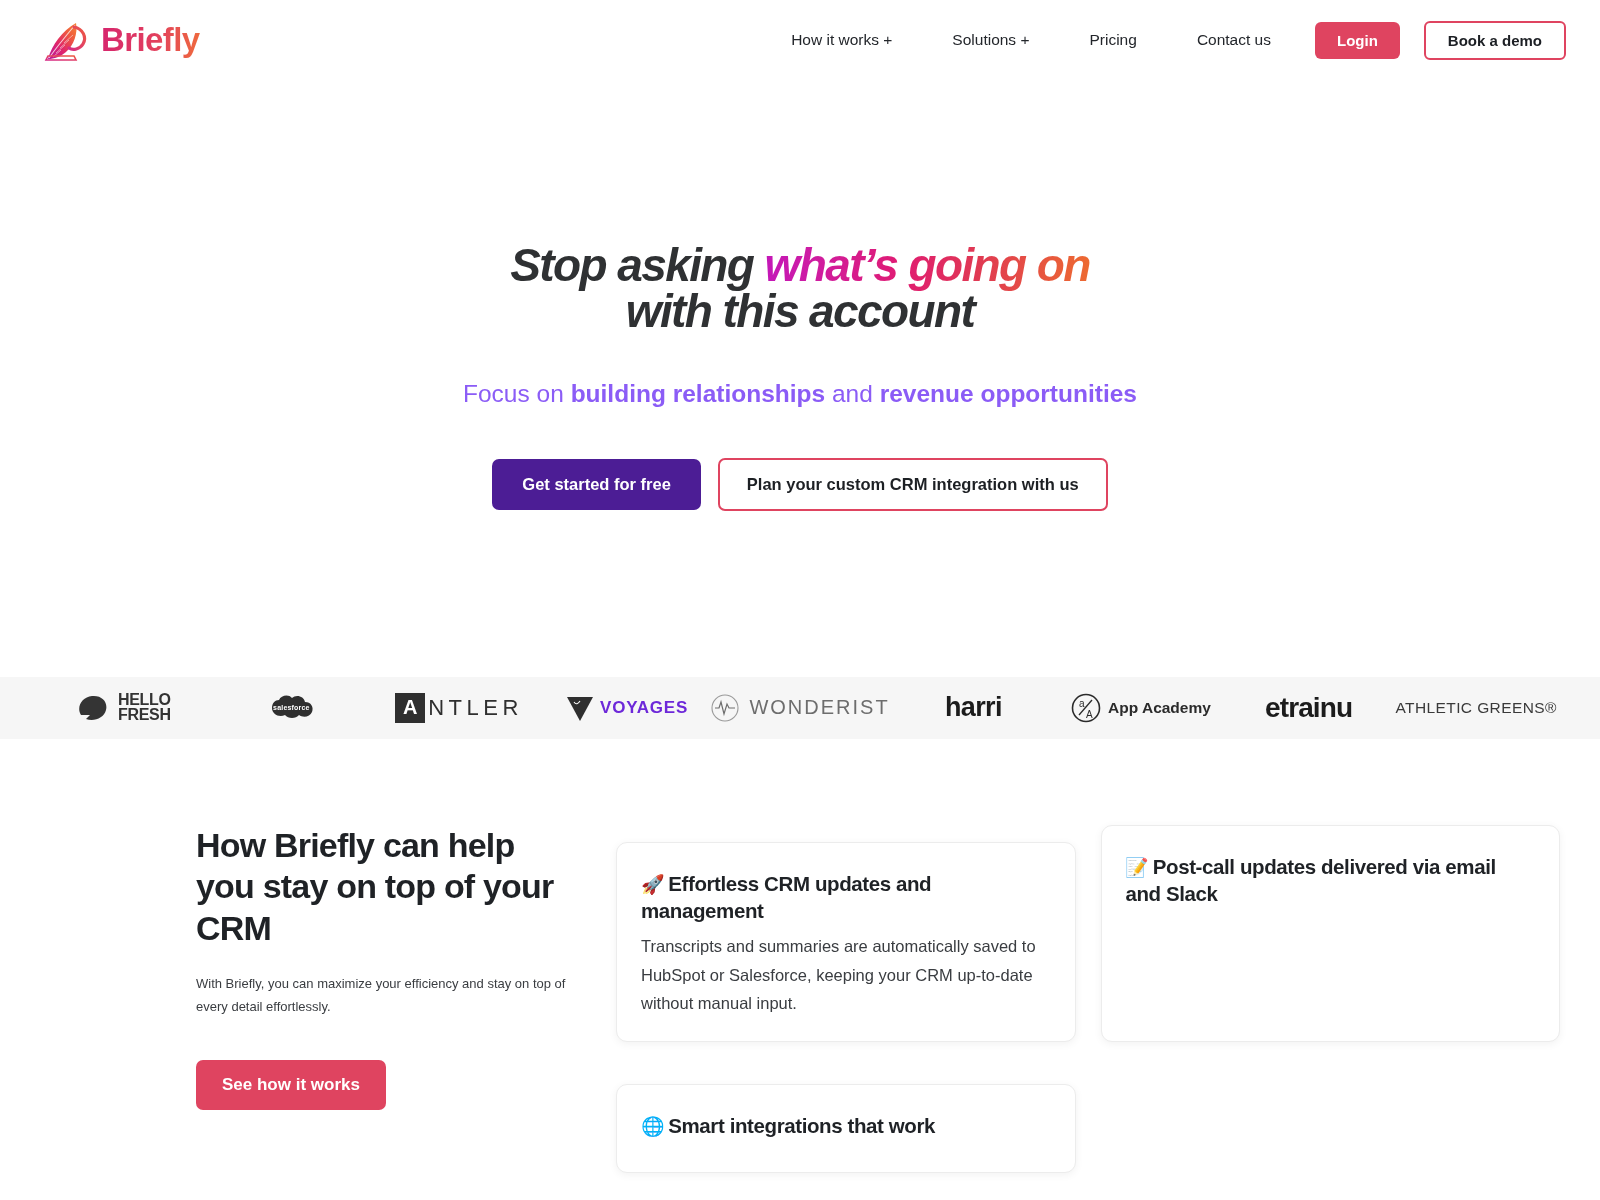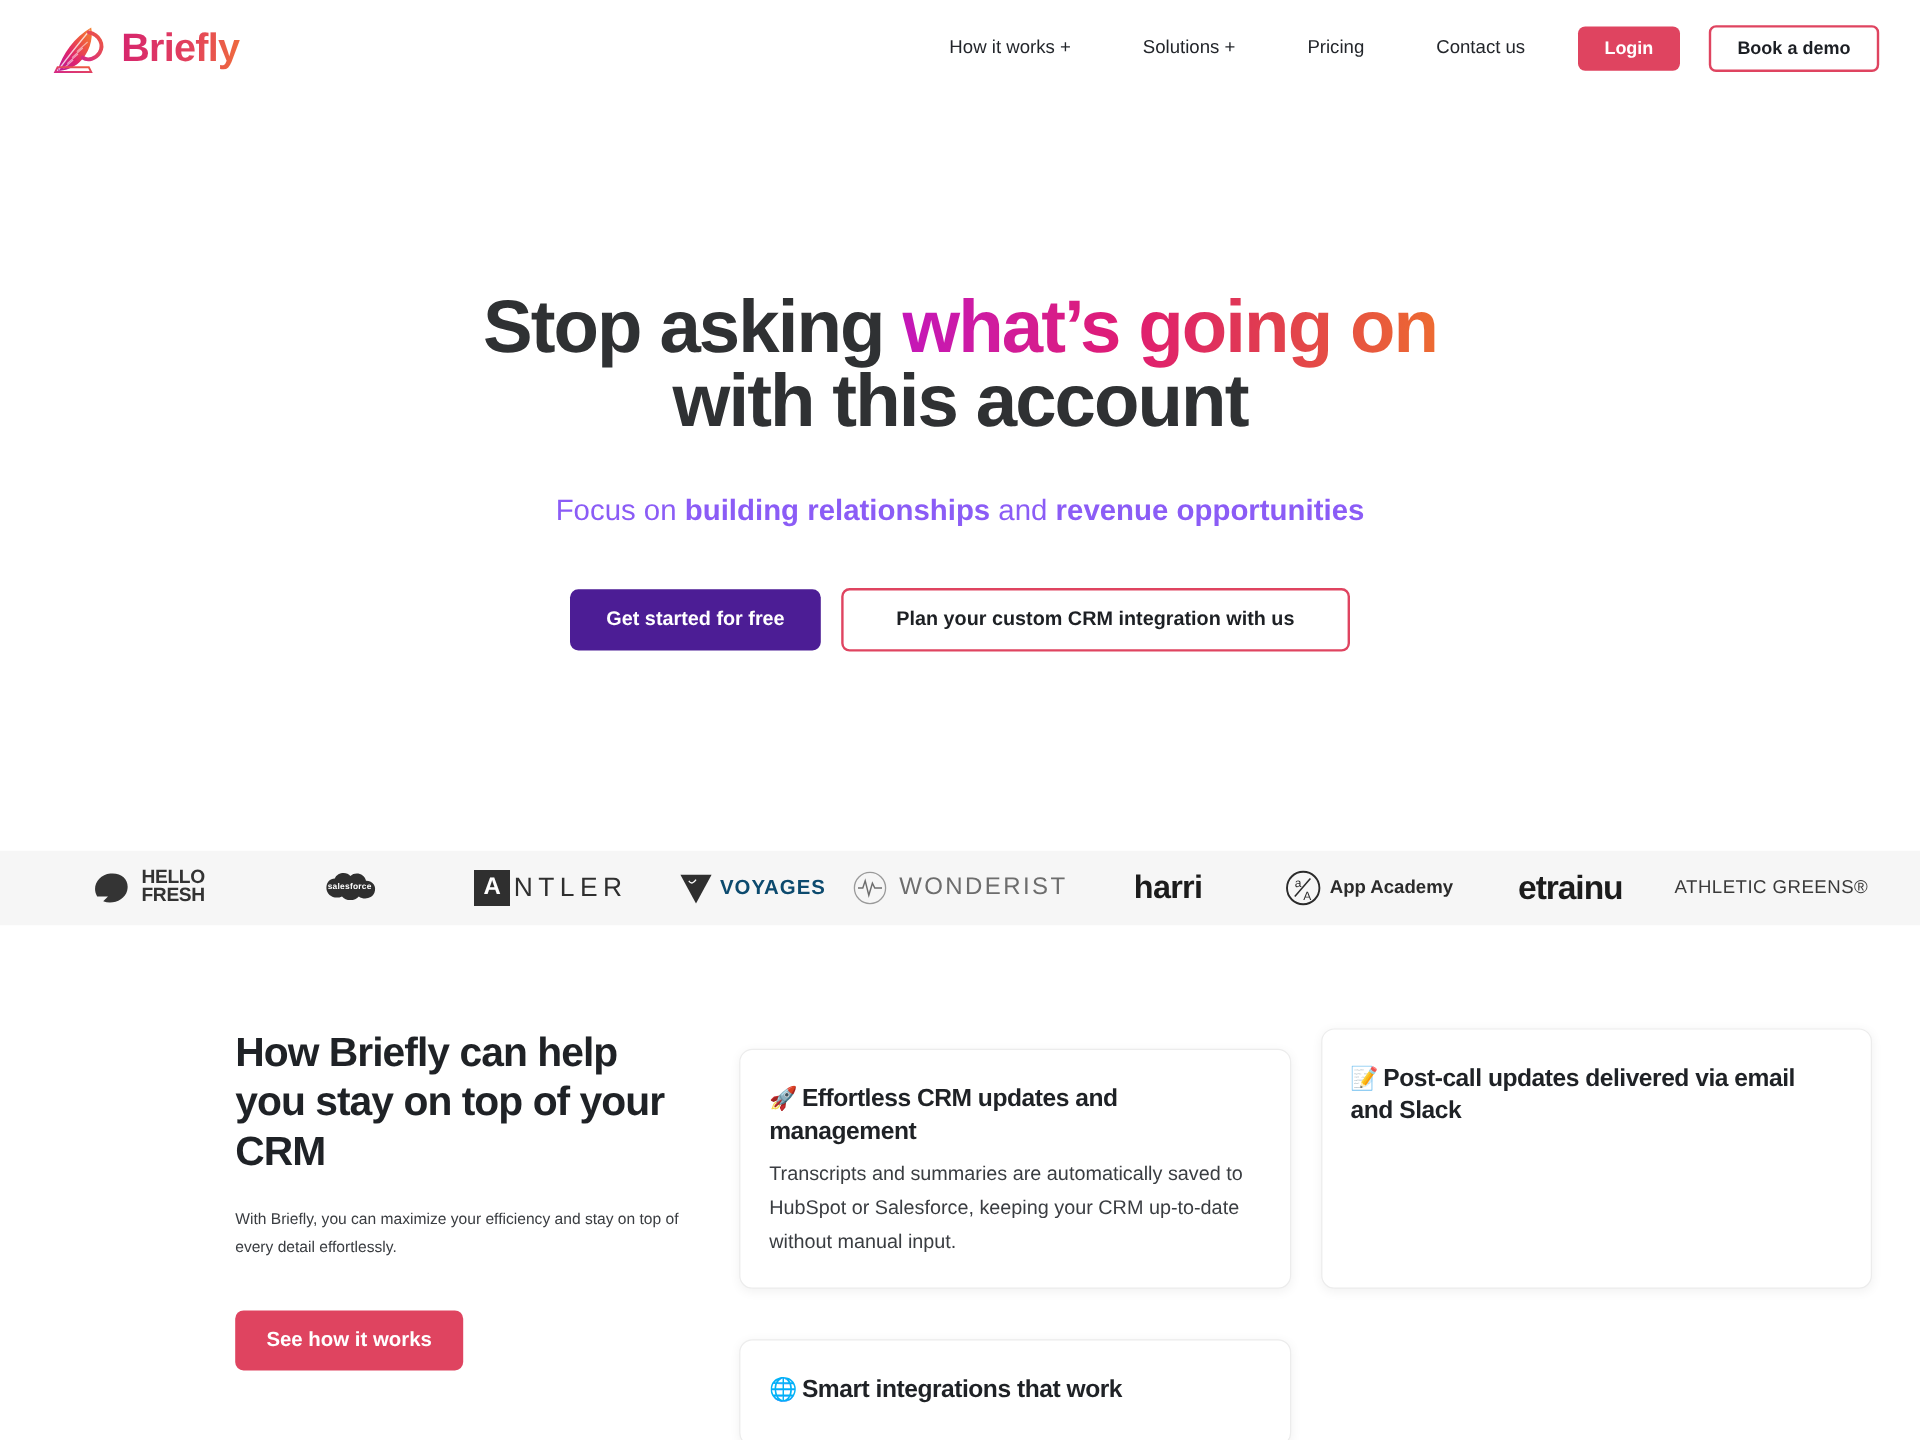--- a/index.html
+++ b/index.html
@@ -77,27 +77,28 @@
     cursor: pointer;
     font-family: inherit;
   }
 
   
   .hero {
     padding-top: 178px;
     text-align: center;
   }
   .hero-title {
-    font-size: 62px;
+    font-size: 46px;
     line-height: 1.0;
     font-weight: 800;
     letter-spacing: -1.6px;
     color: #2f3133;
     max-width: 980px;
     margin: 0 auto;
+    font-style: italic;
   }
   .hero-title .grad {
     background: linear-gradient(90deg, #c417b8 0%, #cf1ca0 16%, #e01c72 42%, #e03a52 66%, #ed6a31 100%);
     -webkit-background-clip: text;
     background-clip: text;
     color: transparent;
   }
   .hero-sub {
     margin-top: 40px;
     font-size: 24.5px;
@@ -124,21 +125,21 @@
     cursor: pointer;
     font-family: inherit;
   }
   .cta-secondary {
     background: #fff;
     color: #1d2024;
     border: 2.5px solid #df4460;
     border-radius: 7px;
     font-size: 16.5px;
     font-weight: 600;
-    padding: 15px 44px;
+    padding: 15px 27px;
     cursor: pointer;
     font-family: inherit;
   }
 
   
   .logos {
     margin-top: 166px;
     height: 62px;
     background: #f6f6f6;
     display: flex;
@@ -159,21 +160,21 @@
   .hf-txt {
     font-size: 16px; font-weight: 800; line-height: 0.92;
     letter-spacing: -0.3px; color: #333;
   }
   .antler-box {
     width: 30px; height: 30px; background: #2f2f2f; color: #fff;
     display: flex; align-items: center; justify-content: center;
     font-size: 20px; font-weight: 700; font-family: "Liberation Sans", sans-serif;
   }
   .antler-txt { font-size: 22px; letter-spacing: 4.5px; color: #2f2f2f; font-weight: 400; }
-  .voy-txt { font-size: 17px; font-weight: 800; letter-spacing: 0.8px; color: #0c4a6e; }
+  .voy-txt { font-size: 17px; font-weight: 800; letter-spacing: 0.8px; color: #6d28d9; }
   .wond-txt { font-size: 20px; letter-spacing: 2px; color: #6d6d6d; font-weight: 300; }
   .harri-txt { font-size: 27px; font-weight: 700; letter-spacing: -0.6px; color: #1c1c1c; }
   .aa-txt { font-size: 15.5px; font-weight: 700; color: #2b2b2b; }
   .etr-txt { font-size: 28px; font-weight: 800; letter-spacing: -0.9px; color: #1c1c1c; }
   .ag-txt { font-size: 15.5px; letter-spacing: 0.4px; color: #3a3a3a; font-weight: 400; }
   .sf-txt { font-size: 7px; color: #fff; font-weight: 700; letter-spacing: 0.2px; }
 
   
   .how {
     display: flex;

